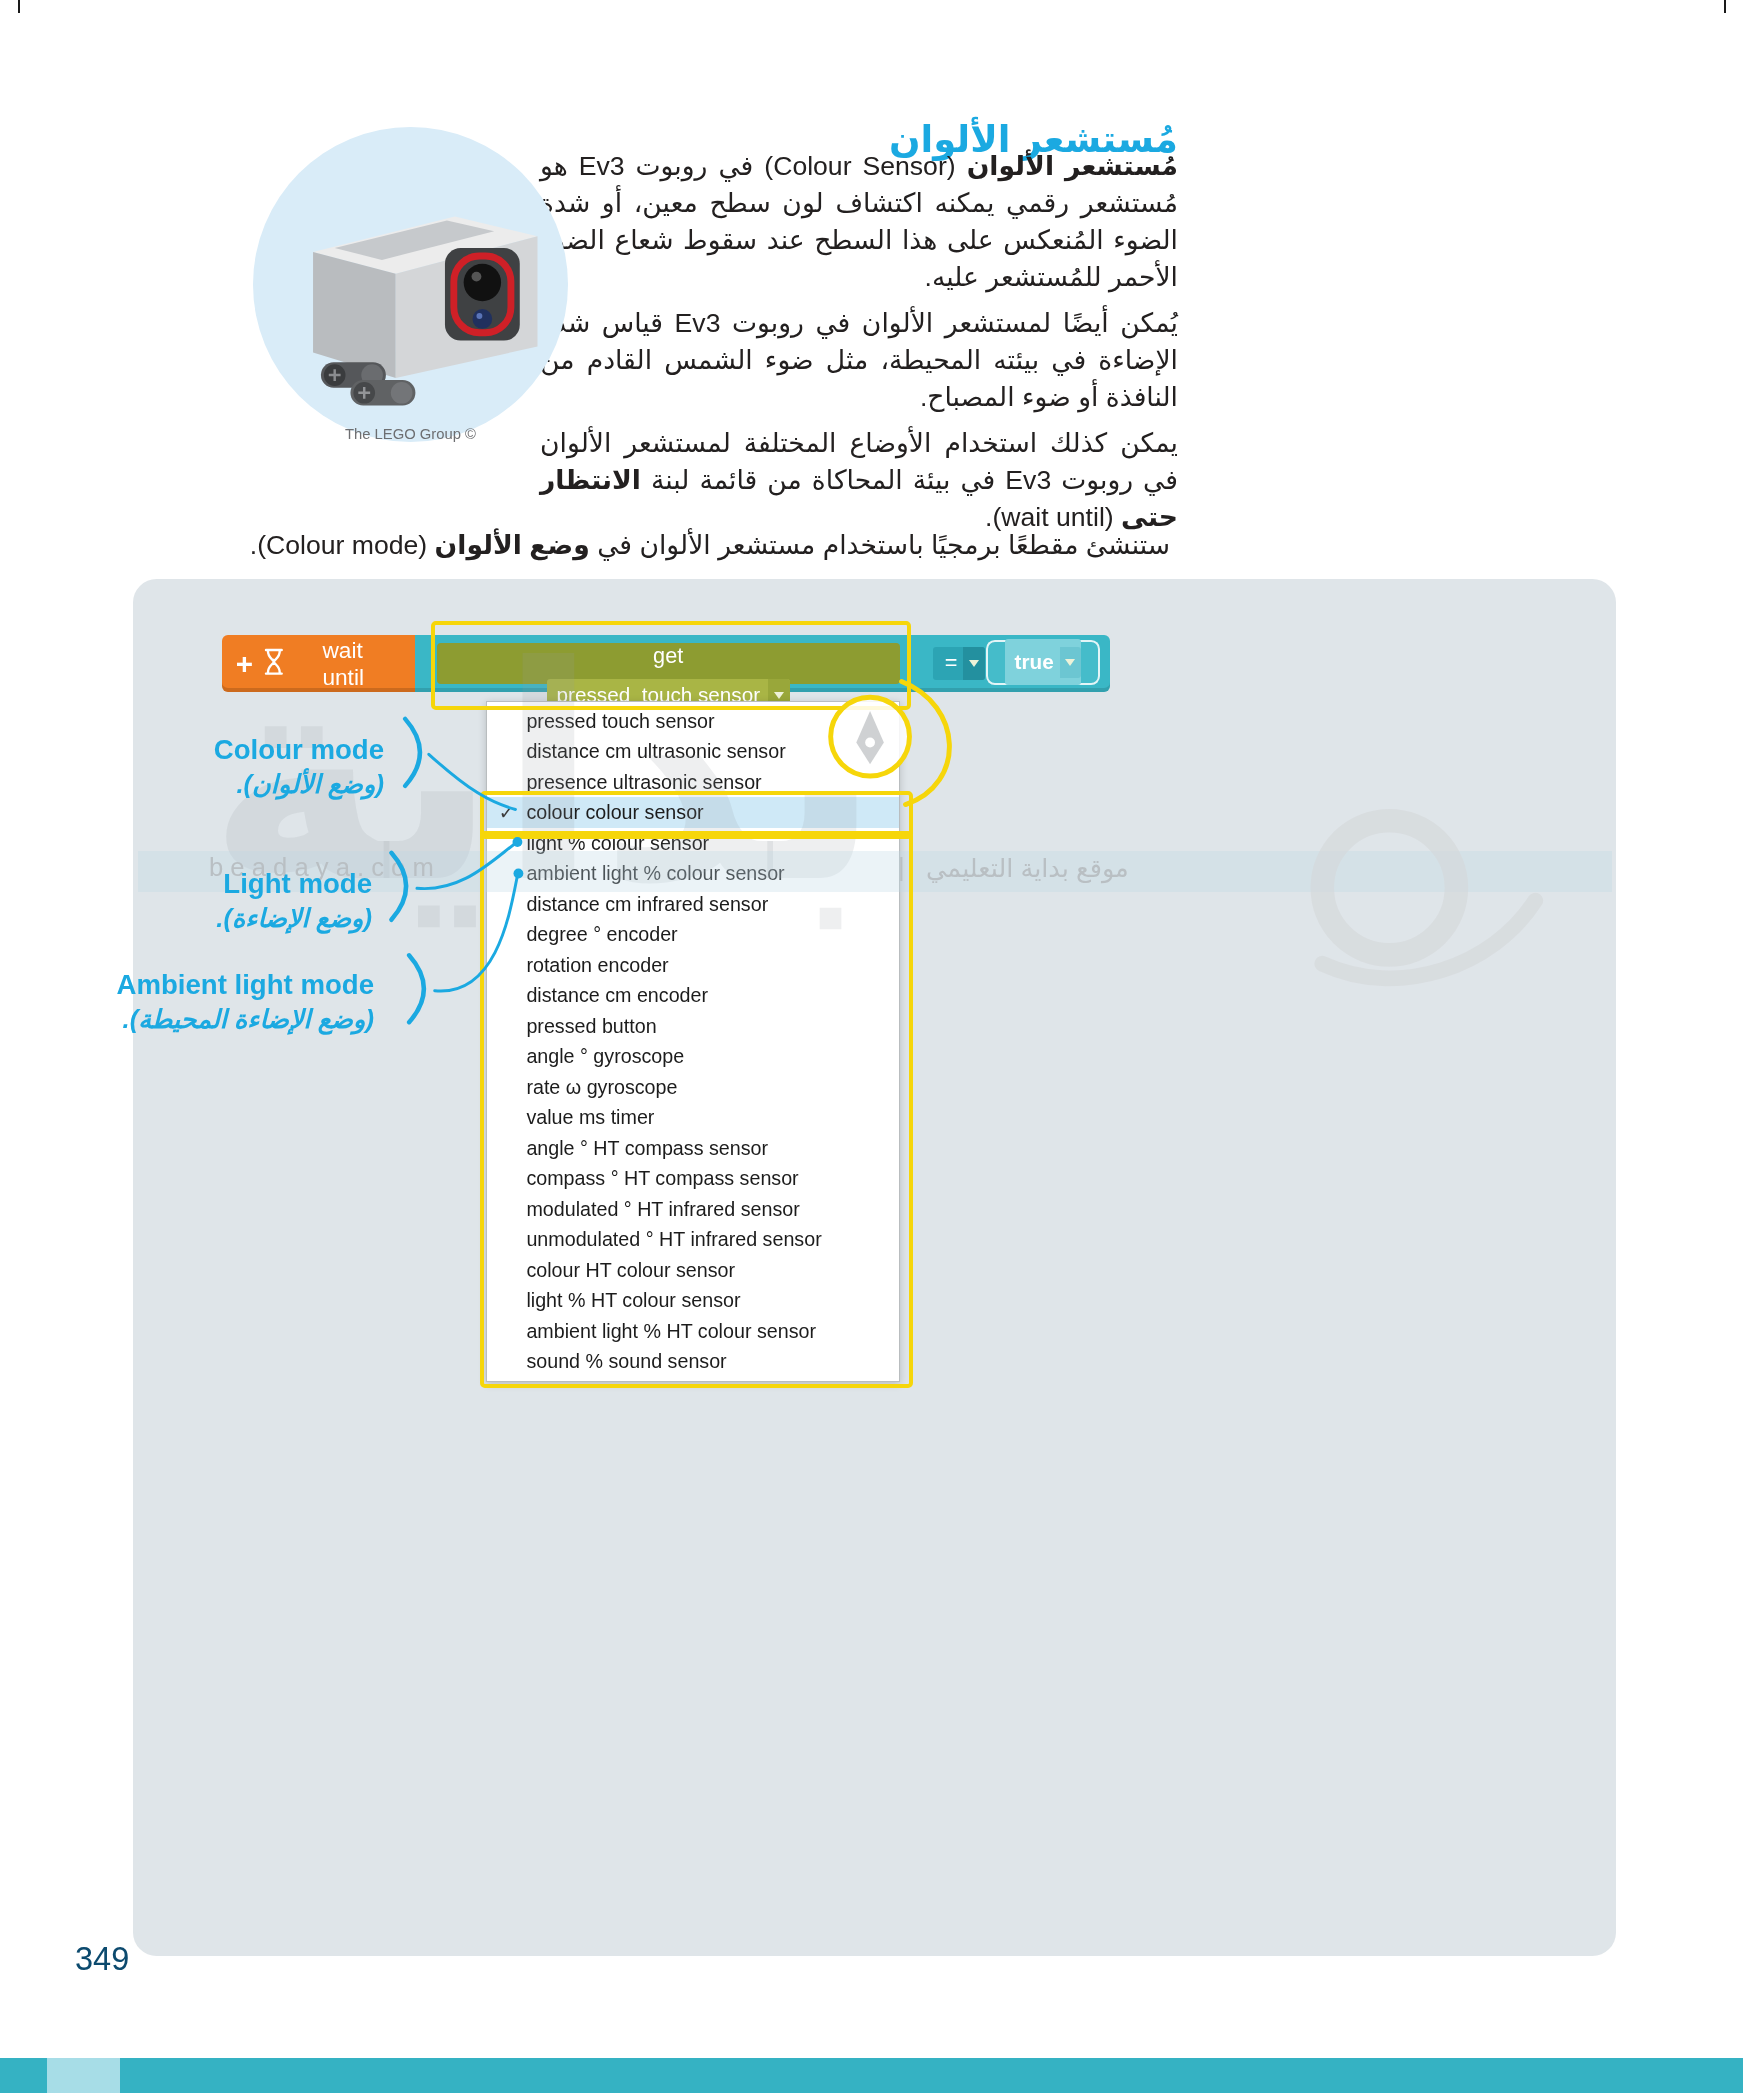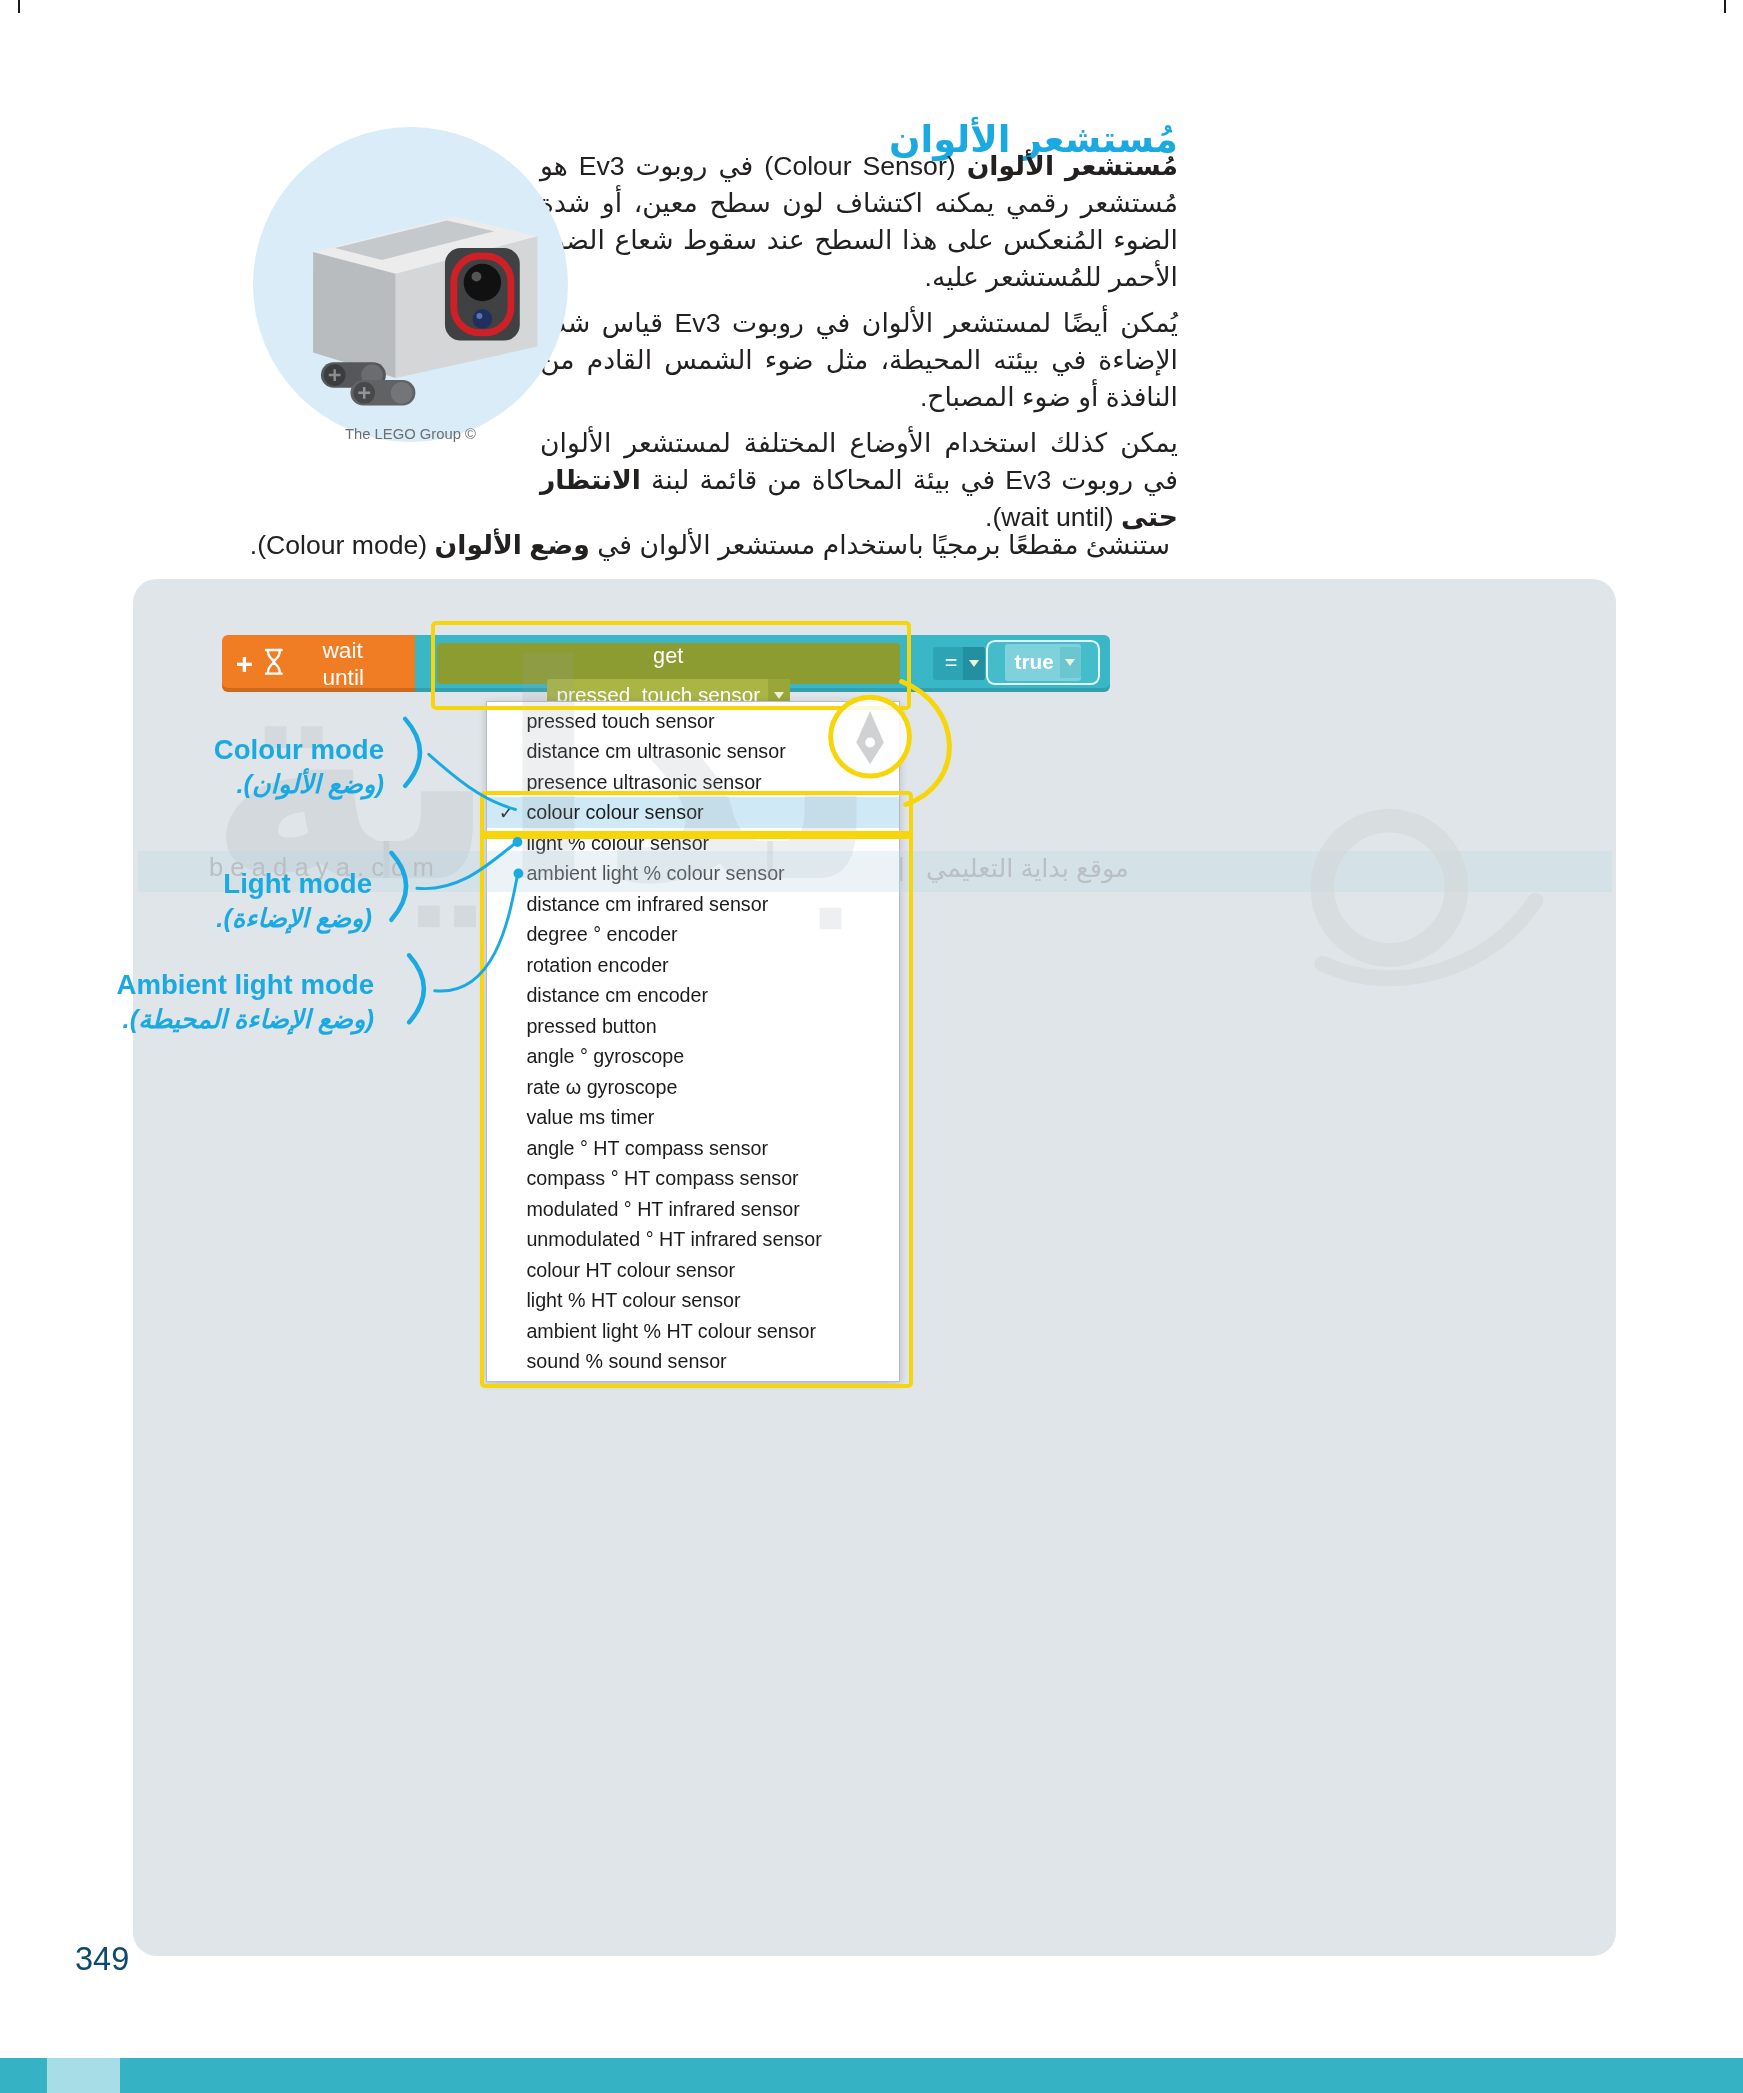--- a/index.html
+++ b/index.html
@@ -46,21 +46,21 @@
            justify-content:center;border-radius:0 3px 3px 0;}
   .tri{width:0;height:0;border-left:5.9px solid transparent;border-right:5.9px solid transparent;
        border-top:7.9px solid #eef2d8;}
   .eq-dd{position:absolute;left:518px;top:11.8px;height:33px;background:#2ca4b4;border-radius:3px;
          display:flex;align-items:center;}
   .eq-dd .val{color:#fff;font-size:21.7px;padding:0 5.9px 0 11.8px;}
   .eq-dd .tri-box{background:#23909f;}
   .true-piece{position:absolute;left:571px;top:4.9px;height:45px;width:114px;background:#45bcca;
               border:2px solid rgba(255,255,255,.85);border-radius:8.9px;display:flex;
               align-items:center;justify-content:center;box-sizing:border-box;}
-  .dd-true{height:37px;background:#7fd2dc;border-radius:3px;display:flex;align-items:center;}
+  .dd-true{height:46px;background:#7fd2dc;border-radius:3px;display:flex;align-items:center;}
   .dd-true .val{color:#fff;font-size:20.7px;font-weight:bold;padding:0 5.9px 0 9.9px;}
   .dd-true .tri-box{background:#6cc6d2;height:31.5px;}
 
   
   .dropdown{position:absolute;left:486px;top:701px;width:414px;background:#fff;
             border:1px solid #b9bdbf;box-shadow:0 2px 7.9px rgba(0,0,0,.18);z-index:2;
             padding:3.9px 0;box-sizing:border-box;}
   .dd-row{height:30.5px;display:flex;align-items:center;font-size:19.7px;color:#1c1c1c;
           padding-left:11.8px;}
   .dd-row.selected{background:#cfe9f7;}

